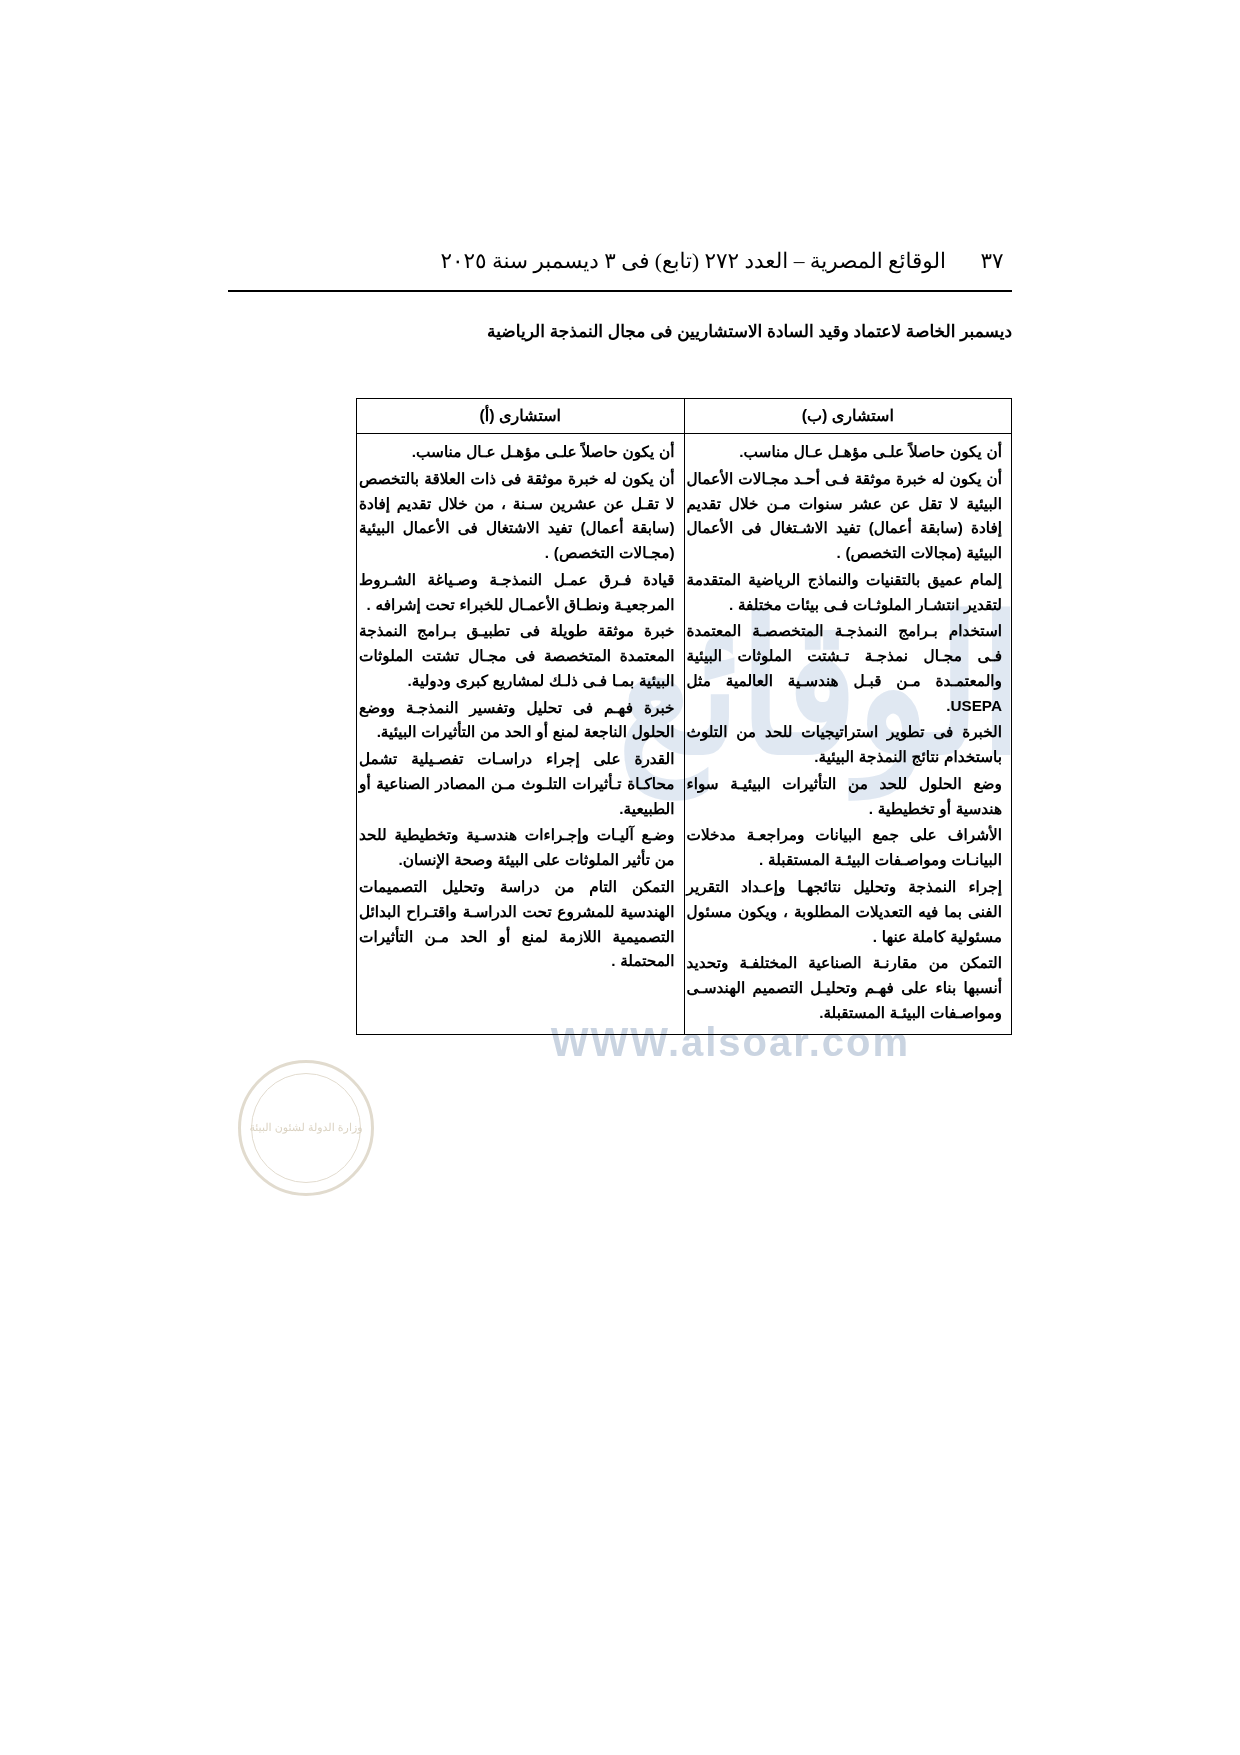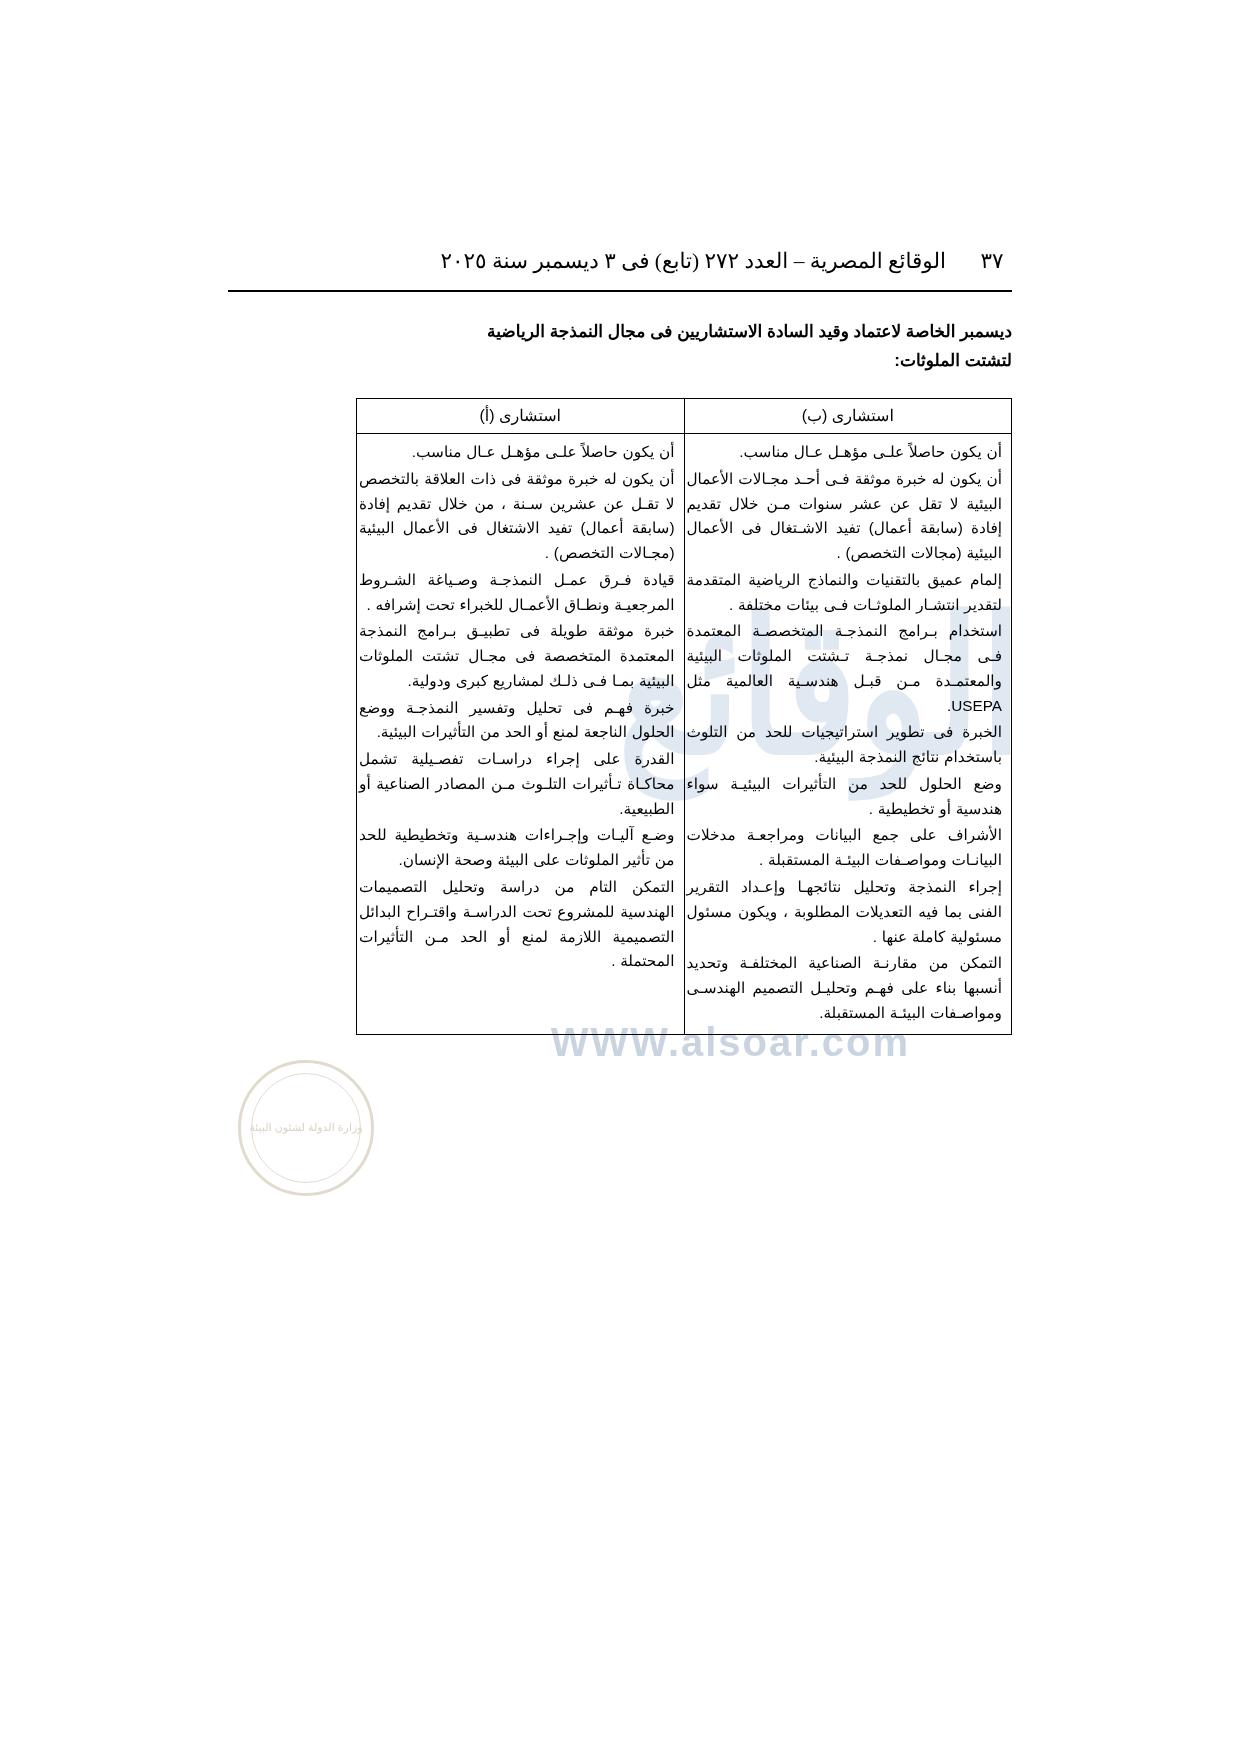--- a/index.html
+++ b/index.html
@@ -142,24 +142,25 @@
     top: 398px;
     right: 228px;
     width: 656px;
     border-collapse: collapse;
     table-layout: fixed;
   }
   table.rules td, table.rules th {
     border: 1.4px solid #000;
     vertical-align: top;
     padding: 6px 9px 8px 2px;
+    font-weight: bold;
   }
   table.rules th {
     font-family: "Liberation Sans", sans-serif;
-    font-weight: normal;
+    font-weight: bold;
     font-size: 16px;
     text-align: center;
     padding: 7px 4px 8px 4px;
   }
   .cell-list {
     margin: 0;
     padding: 0;
     list-style: none;
   }
   .cell-list li {
@@ -189,21 +190,20 @@
   <div class="content">
 
     <div class="header-row">
       <span class="page-number">٣٧</span>
       <span class="header-title">الوقائع المصرية – العدد ٢٧٢ (تابع) فى ٣ ديسمبر سنة ٢٠٢٥</span>
     </div>
     <div class="header-rule"></div>
 
     <div class="intro">
       <div>ديسمبر الخاصة لاعتماد وقيد السادة الاستشاريين فى مجال النمذجة الرياضية</div>
-      <div>لتشتت الملوثات:</div>
     </div>
 
     <table class="rules">
       <colgroup>
         <col style="width:50%">
         <col style="width:50%">
       </colgroup>
       <thead>
         <tr>
           <th>استشارى (ب)</th>

